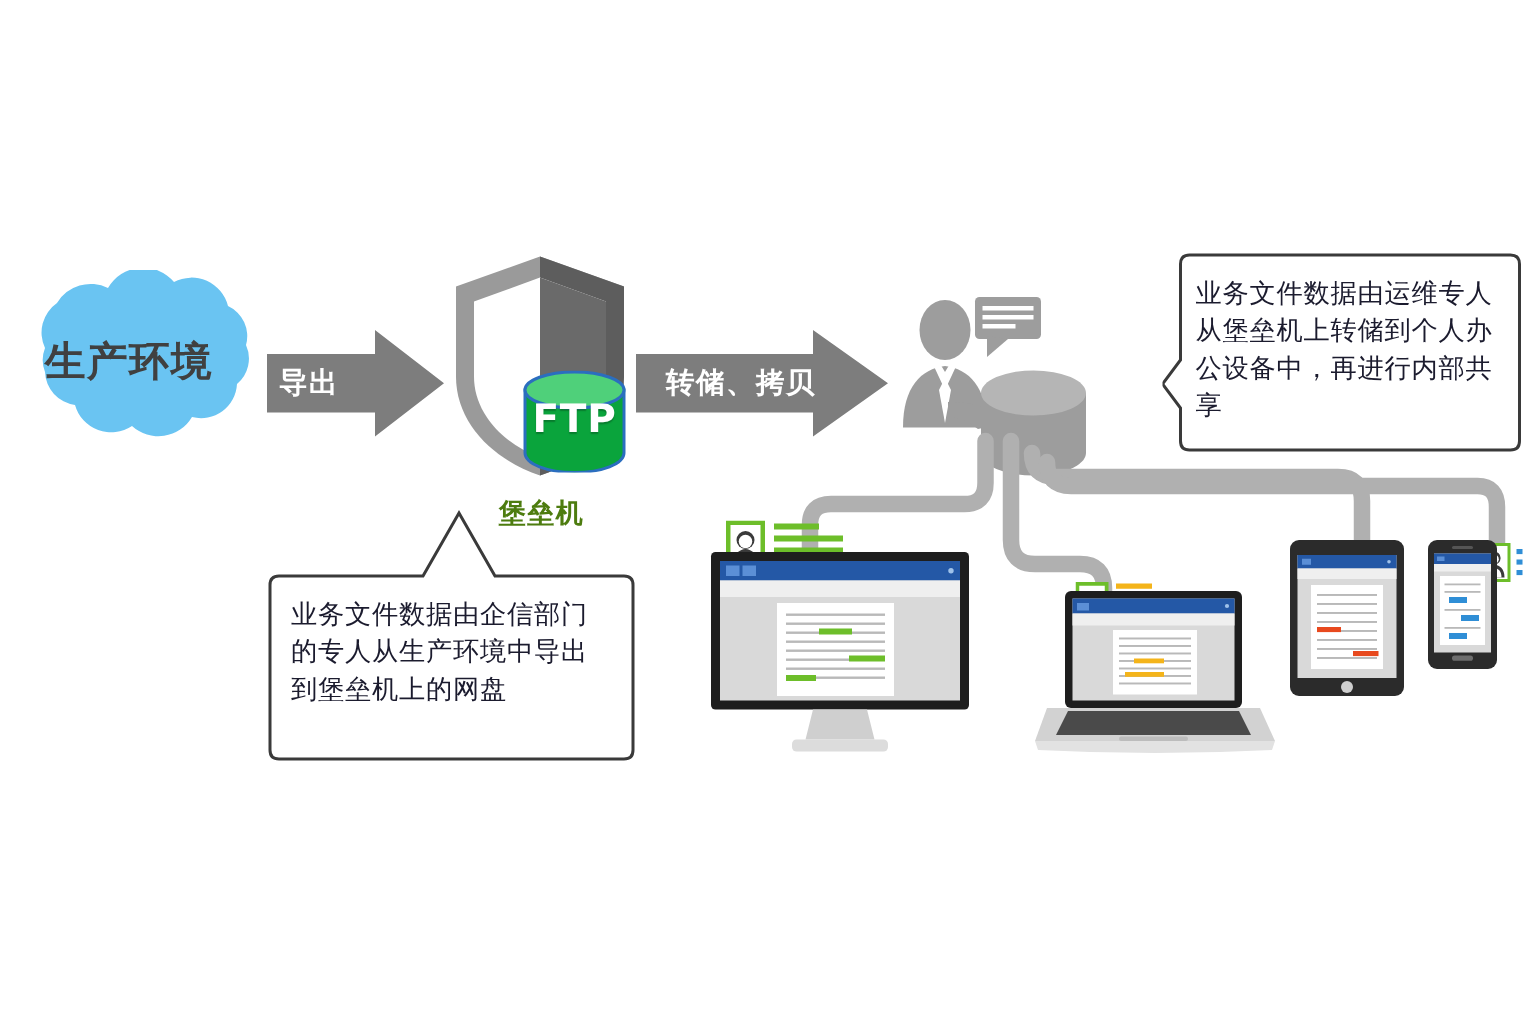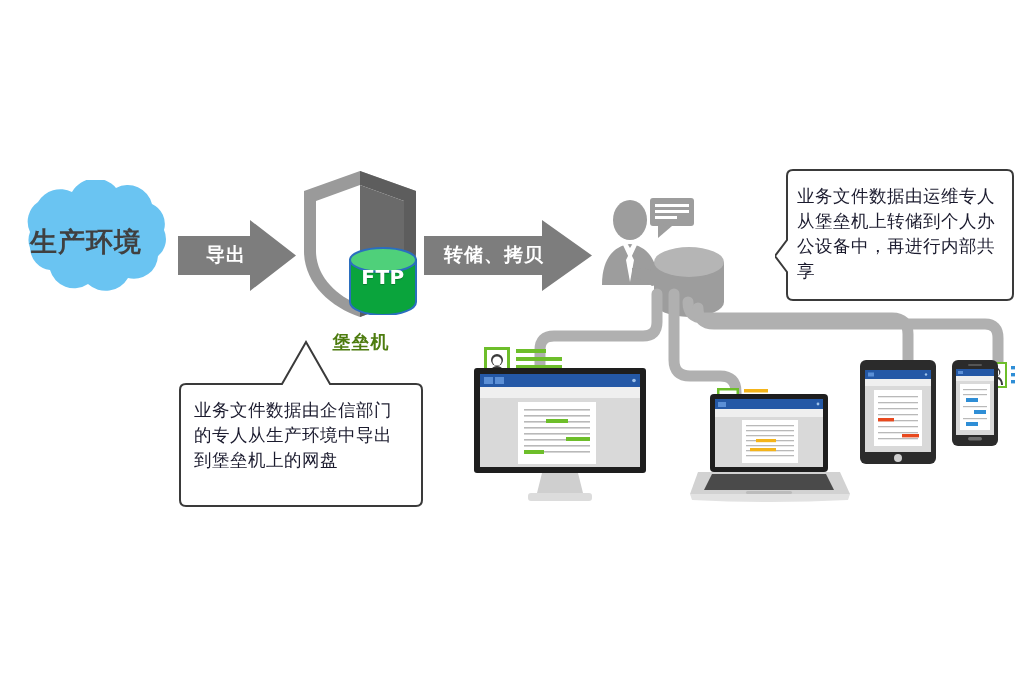--- a/index.html
+++ b/index.html
@@ -43,34 +43,34 @@
   .arrow-group { position: absolute; }
   .arrow-label {
     position: absolute;
     color: #ffffff;
     font-size: 19px;
     font-weight: bold;
     white-space: nowrap;
     letter-spacing: 1px;
   }
   #arrow1-group { left: 178px; top: 218px; width: 120px; height: 75px; }
-  #arrow1-label { left: 8px; top: 24px; width: 80px; text-align: center; }
+  #arrow1-label { left: 8px; top: 24px; width: 80px; }
   #arrow2-group { left: 424px; top: 218px; width: 170px; height: 75px; }
   #arrow2-label { left: 10px; top: 24px; width: 120px; text-align: center; }
 
   
   #shield-group { left: 290px; top: 165px; width: 140px; height: 160px; }
   #ftp-cyl { position: absolute; left: 58px; top: 82px; width: 70px; height: 68px; }
   #ftp-text {
     position: absolute;
     left: 58px; top: 100px;
     width: 70px;
     text-align: center;
     color: #ffffff;
-    font-size: 20px;
+    font-size: 26px;
     font-weight: bold;
     letter-spacing: 0.5px;
     text-shadow: 0 1px 1px rgba(0,0,0,.25);
   }
   #bastion-label {
     position: absolute;
     left: 296px; top: 330px;
     width: 130px;
     text-align: center;
     color: #4d7c0f;

